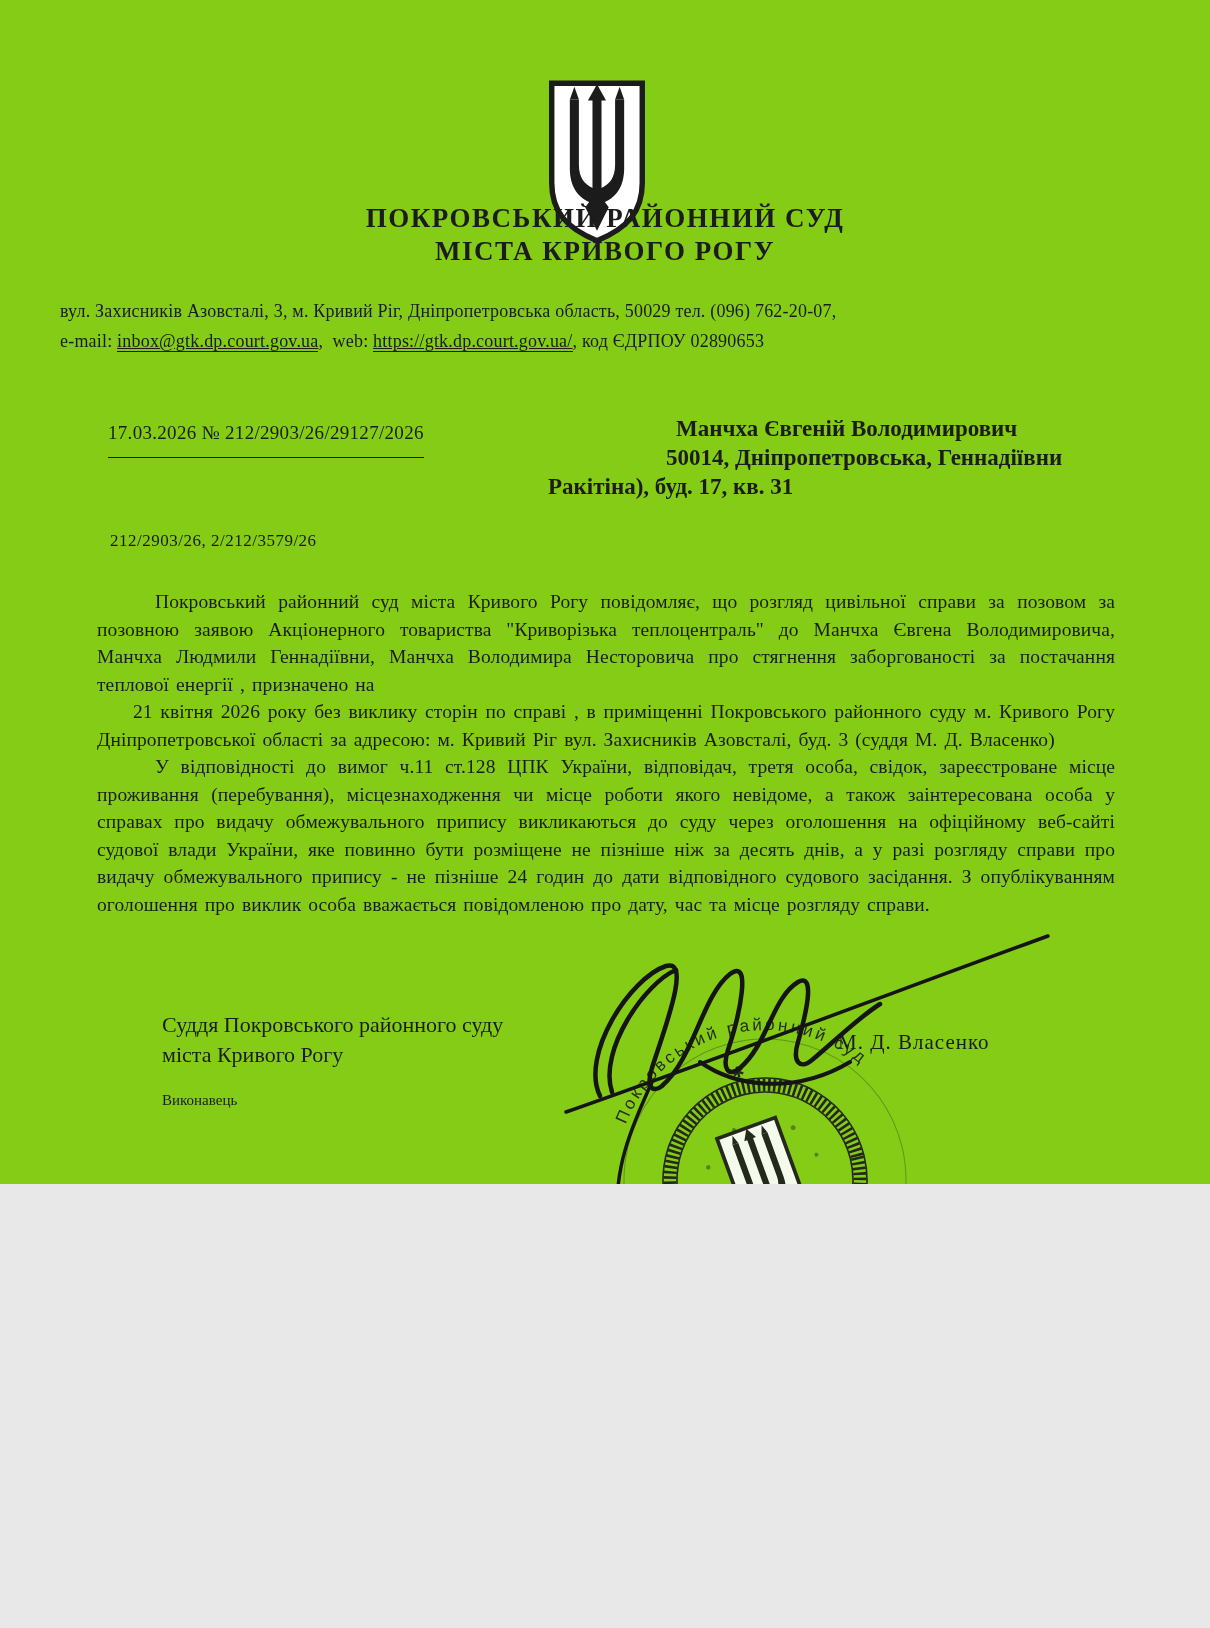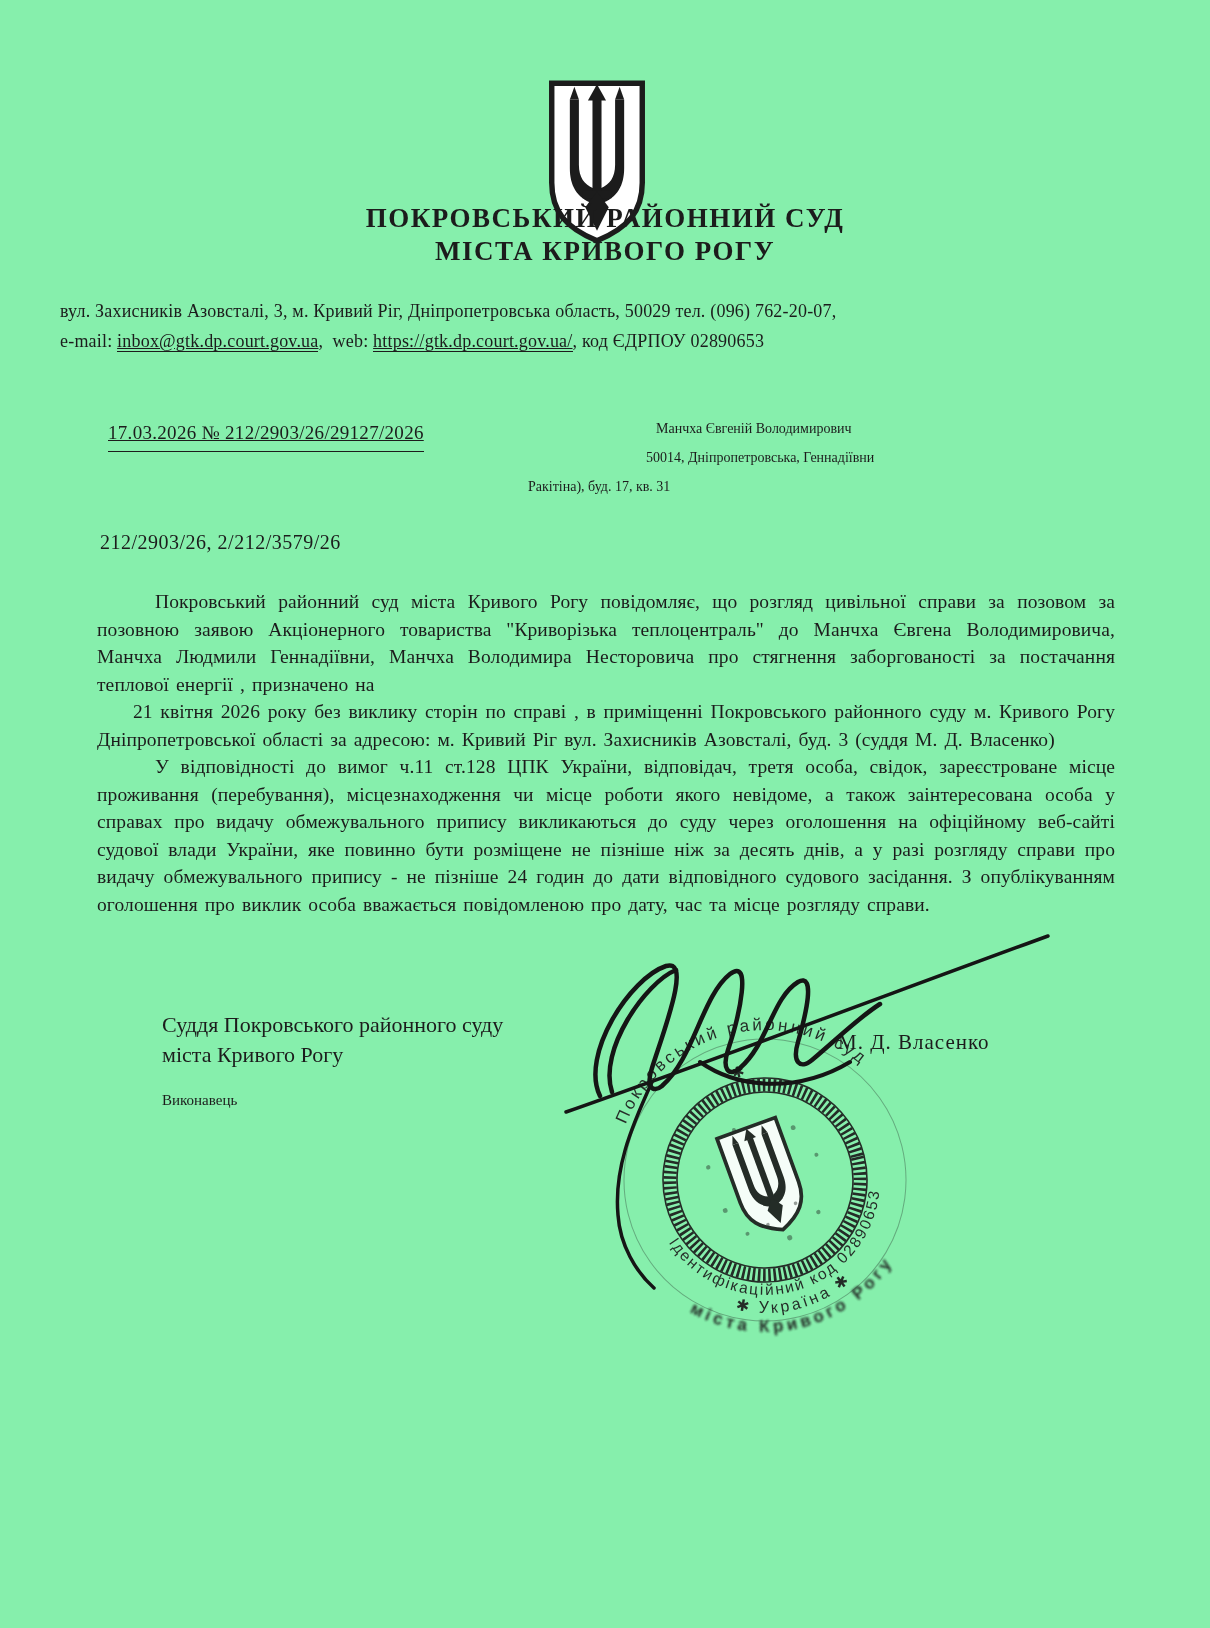--- a/index.html
+++ b/index.html
@@ -1,39 +1,39 @@
 <!DOCTYPE html>
 <html><head>
 <meta charset="utf-8">
 <style>
   html,body{margin:0;padding:0;background:#e8e8e8;}
   .page{
-    position:relative;width:1210px;height:1628px;margin:0 auto;
-    background:#86efac;color:#1c1c1c;
+    position:relative;width:1210px;height:1184px;margin:0 auto;
+    background:#84cc16;color:#1c1c1c;
     font-family:"Liberation Serif","DejaVu Serif",serif;
     overflow:hidden;
   }
   .abs{position:absolute;}
   
   .emblem{left:541px;top:76px;width:112px;height:172px;}
   .court-title{left:0;top:202px;width:1210px;text-align:center;
     font-weight:bold;font-size:27px;line-height:33px;letter-spacing:1.5px;}
   .contacts{left:60px;top:296px;width:1090px;text-align:left;
     font-size:18px;line-height:30px;letter-spacing:.2px;}
   .u{border-bottom:1.5px solid #1c1c1c;text-decoration:underline;}
   
   .ref-date{left:108px;top:422px;font-size:19px;letter-spacing:.3px;
-    border-bottom:1.5px solid #1c1c1c;padding-bottom:7px;text-decoration:underline;}
-  .addressee{left:528px;top:414px;width:520px;font-size:14px;line-height:29px;}
+    border-bottom:1.5px solid #1c1c1c;padding-bottom:13px;}
+  .addressee{left:548px;top:414px;width:520px;font-size:23px;line-height:29px;font-weight:bold;}
   .addressee div{white-space:nowrap;}
   .ad1{margin-left:128px;}
   .ad2{margin-left:118px;}
   .ad3{margin-left:106px;}
   .ad4{margin-left:0;}
-  .case-nums{left:100px;top:531px;font-size:20px;letter-spacing:.5px;}
+  .case-nums{left:110px;top:531px;font-size:17px;letter-spacing:.5px;}
   
   .body-text{left:97px;top:588px;width:1018px;font-size:19.5px;
     line-height:27.5px;text-align:justify;word-spacing:2px;letter-spacing:.1px;}
   .body-text p{margin:0;}
   .p-ind{text-indent:58px;}
   .p-ind2{text-indent:36px;}
   
   .judge-title{left:162px;top:1010px;font-size:22px;line-height:30px;}
   .executor{left:162px;top:1092px;font-size:15px;}
   .judge-name{left:838px;top:1030px;font-size:21px;letter-spacing:1px;}

